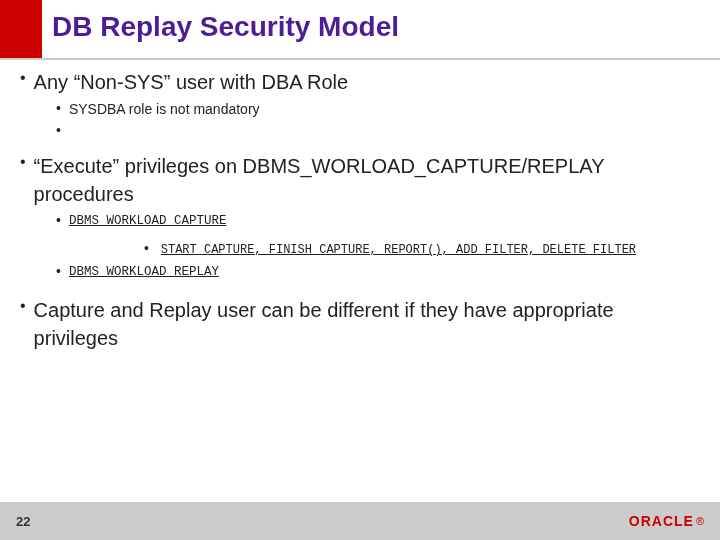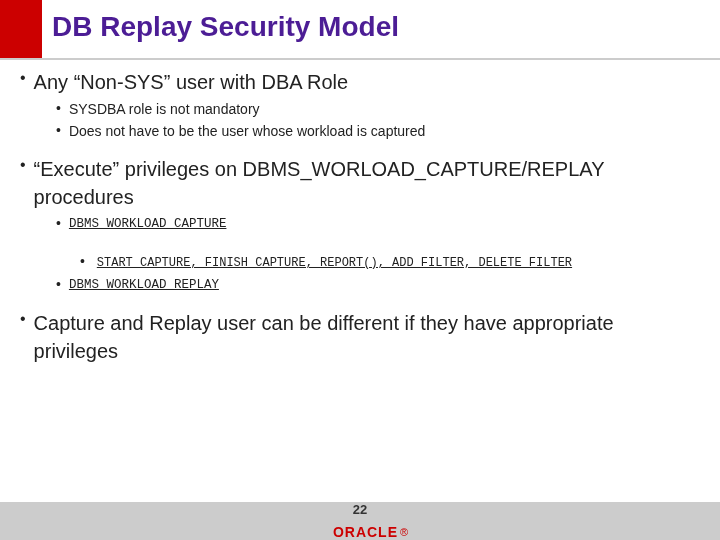--- a/index.html
+++ b/index.html
@@ -115,41 +115,41 @@
 
     .code-text {
       font-family: 'Courier New', Courier, monospace;
       font-size: 12.5px;
       line-height: 1.5;
       text-decoration: underline;
     }
 
     .code-sub {
       margin-left: 24px;
-      margin-top: 19px;
+      margin-top: 10px;
       margin-bottom: 4px;
+      text-align: center;
     }
 
     .code-sub .code-text {
       font-size: 12px;
     }
 
     
     .bottom-bar {
       position: absolute;
       bottom: 0;
       left: 0;
       right: 0;
       height: 38px;
       background: #cccccc;
       display: flex;
       align-items: center;
       justify-content: space-between;
       padding: 0 16px;
-      flex-direction: column;
     }
 
     .page-number {
       font-size: 13px;
       color: #333333;
       font-weight: bold;
     }
 
     .oracle-logo {
       display: flex;
@@ -183,21 +183,20 @@
       <span class="bullet-dot">•</span>
       <span class="bullet-text">Any “Non-SYS” user with DBA Role</span>
     </div>
     <div class="sub-bullets">
       <div class="sub-bullet">
         <span class="sub-dot">•</span>
         <span class="sub-text">SYSDBA role is not mandatory</span>
       </div>
       <div class="sub-bullet">
         <span class="sub-dot">•</span>
-        <span class="sub-text">Does not have to be the user whose workload is captured</span>
       </div>
     </div>
   </div>
 
   <div class="bullet-section">
     <div class="bullet-main">
       <span class="bullet-dot">•</span>
       <span class="bullet-text">“Execute” privileges on DBMS_WORLOAD_CAPTURE/REPLAY procedures</span>
     </div>
     <div class="code-section">

